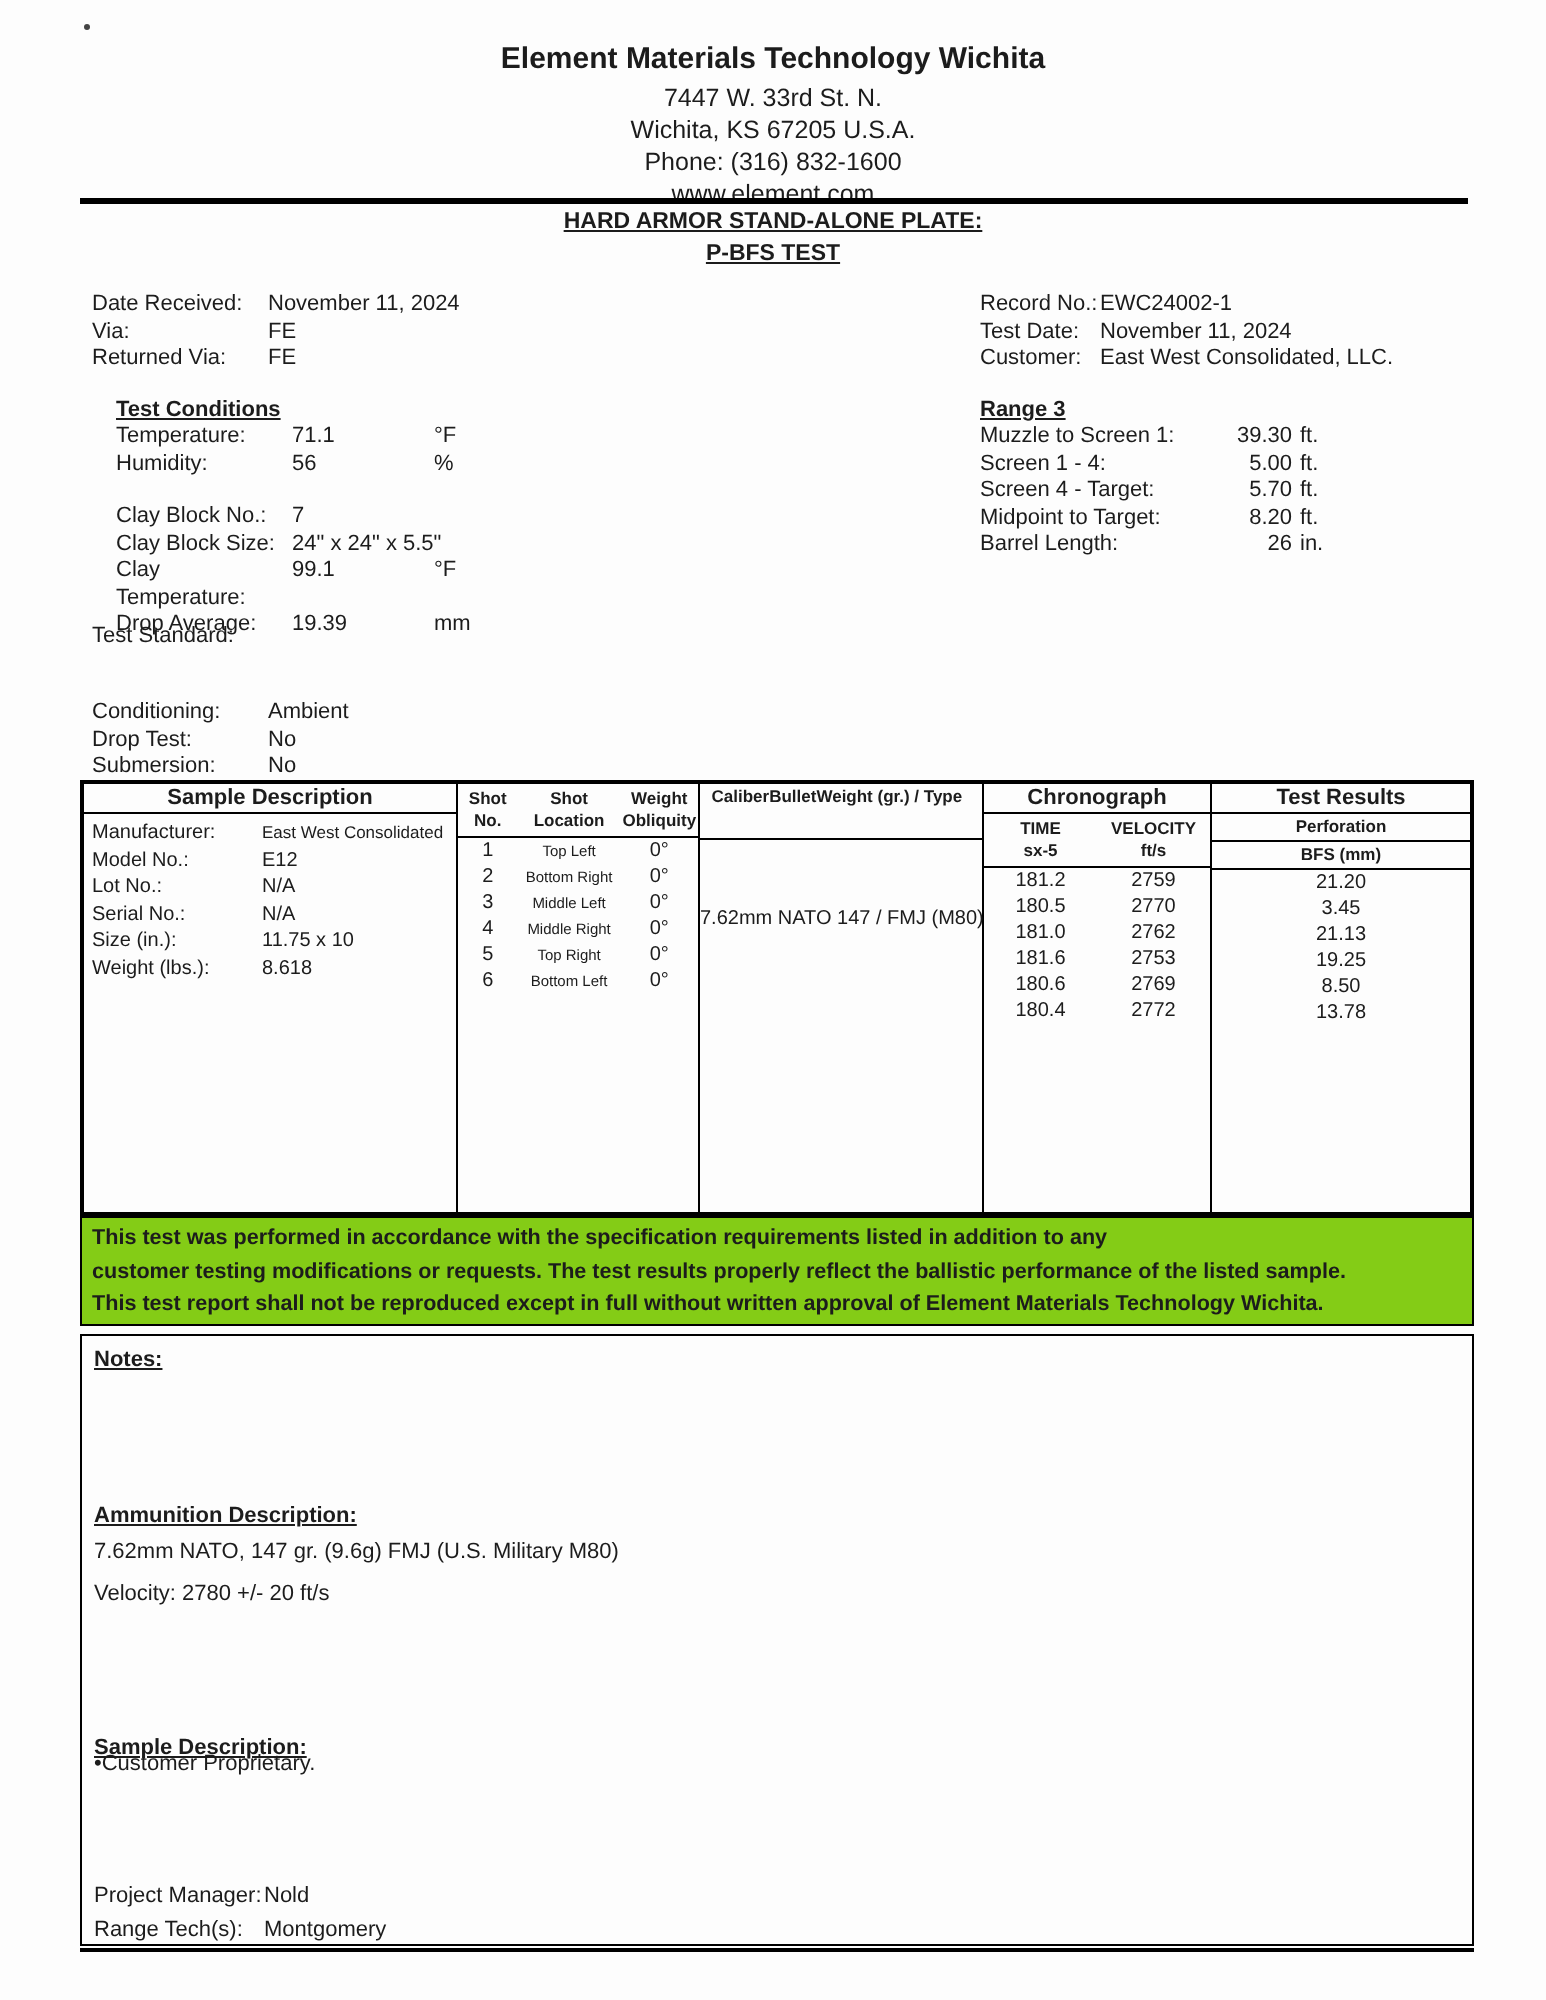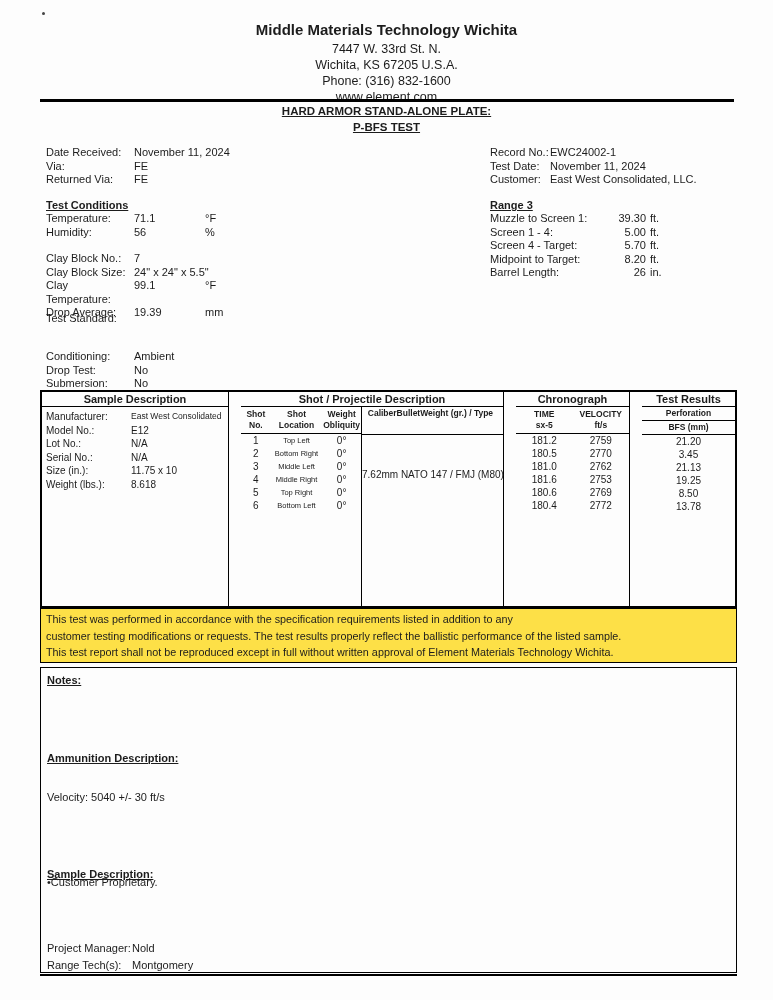--- a/index.html
+++ b/index.html
@@ -25,21 +25,21 @@
   .blk{position:absolute;}
   .heading{font-size:11px;font-weight:bold;text-decoration:underline;margin-bottom:1px;}
   .spacer13{height:13px;}
   
   .kv-r .l{flex:0 0 104px;}
   .kv-r .num{flex:0 0 52px;text-align:right;white-space:nowrap;}
   .kv-r .u{margin-left:4px;}
   
   .kv-ir .l{flex:0 0 60px;}
   
-  .btable{position:absolute;top:390px;left:40px;width:697px;height:218px;border:2px solid #000;box-sizing:border-box;display:flex;background:#fdfdfd;gap:12px;}
+  .btable{position:absolute;top:390px;left:40px;width:697px;height:218px;border:2px solid #000;box-sizing:border-box;display:flex;background:#fdfdfd;}
   .tcol{box-sizing:border-box;height:100%;}
   .tcol.c-sample{width:187px;border-right:1px solid #000;}
   .tcol.c-shotproj{width:263px;border-right:1px solid #000;display:flex;flex-direction:column;}
   .tcol.c-chrono{width:114px;border-right:1px solid #000;}
   .tcol.c-results{flex:1;}
   .h1{height:15px;line-height:14px;border-bottom:1px solid #000;font-weight:bold;font-size:11px;text-align:center;box-sizing:border-box;}
   .subhead{height:28px;border-bottom:1px solid #000;box-sizing:border-box;font-size:8.5px;font-weight:bold;text-align:center;}
   .split{display:flex;flex:1;}
   .shotgrp{width:121px;border-right:1px solid #000;box-sizing:border-box;}
   .calib{flex:1;display:flex;flex-direction:column;}
@@ -65,37 +65,37 @@
   
   .shotrow{display:flex;font-size:10px;height:13px;line-height:13px;text-align:center;}
   .shotrow .c1{width:30px;}
   .shotrow .c2{width:52px;font-size:7.5px;}
   .shotrow .c3{width:39px;}
   .chrow{display:flex;font-size:10px;height:13px;line-height:13px;text-align:center;}
   .chrow div{width:50%;}
   .resrow{font-size:10px;height:13px;line-height:13px;text-align:center;}
   .calib-span{height:78px;display:flex;align-items:center;justify-content:center;font-size:10px;white-space:nowrap;}
   
-  .statement{position:absolute;top:608px;left:40px;width:697px;height:55px;box-sizing:border-box;border:1px solid #000;background:#fde047;padding:2px 5px;font-size:10.8px;font-weight:normal;line-height:16.5px;}
+  .statement{position:absolute;top:608px;left:40px;width:697px;height:55px;box-sizing:border-box;border:1px solid #000;background:#84cc16;padding:2px 5px;font-size:10.8px;font-weight:bold;line-height:16.5px;}
   
   .bottom-box{position:absolute;top:667px;left:40px;width:697px;height:306px;box-sizing:border-box;border:1px solid #000;background:#fdfdfd;}
   .bb-abs{position:absolute;left:6px;font-size:11px;white-space:nowrap;}
   .bb-head{font-weight:bold;text-decoration:underline;}
   .bottom-rule{position:absolute;top:974px;left:40px;width:697px;height:2px;background:#000;}
   .fkv{display:flex;font-size:11px;line-height:17px;}
   .fkv .l{flex:0 0 85px;}
 </style>
 </head>
 <body>
 
 <div class="page">
   <div class="corner-dot"></div>
 
   <div class="letterhead">
-    <div class="company">Middle Materials Technology Wichita</div>
+    <div class="company">Element Materials Technology Wichita</div>
     <div class="addr-line">7447 W. 33rd St. N.</div>
     <div class="addr-line">Wichita, KS 67205  U.S.A.</div>
     <div class="addr-line">Phone: (316) 832-1600</div>
     <div class="addr-line">www.element.com</div>
   </div>
   <div class="thick-rule"></div>
   <div class="doc-title t1">HARD ARMOR STAND-ALONE PLATE:</div>
   <div class="doc-title t2">P-BFS TEST</div>
 
   <div class="blk" style="top:146px;left:46px;">
@@ -120,21 +120,21 @@
     <div class="kv kv-ir">
         <span class="l">Test Date:</span>
         <span class="v">November 11, 2024</span>
       </div>
     <div class="kv kv-ir">
         <span class="l">Customer:</span>
         <span class="v">East West Consolidated, LLC.</span>
       </div>
   </div>
 
-  <div class="blk" style="top:199px;left:46px;">
+  <div class="blk" style="top:199px;left:58px;">
     <div class="heading">Test Conditions</div>
     <div class="kv">
         <span class="l">Temperature:</span>
         <span class="vfix">71.1</span>
         <span class="u">°F</span>
       </div>
     <div class="kv">
         <span class="l">Humidity:</span>
         <span class="vfix">56</span>
         <span class="u">%</span>
@@ -237,21 +237,20 @@
             <span class="v">11.75 x 10</span>
           </div>
         <div class="skv">
             <span class="l">Weight (lbs.):</span>
             <span class="v">8.618</span>
           </div>
       </div>
     </div>
 
     <div class="tcol c-shotproj">
-      <div class="h1">Shot / Projectile Description</div>
       <div class="split">
         <div class="shotgrp">
           <div class="subhead sub3">
             <div class="c1 two-line">
                 <span>Shot</span>
                 <span>No.</span>
               </div>
             <div class="c2 two-line">
                 <span>Shot</span>
                 <span>Location</span>
@@ -361,21 +360,22 @@
   <div class="statement">
     <div>This test was performed in accordance with the specification requirements listed in addition to any</div>
     <div>customer testing modifications or requests.  The test results properly reflect the ballistic performance of the listed sample.</div>
     <div>This test report shall not be reproduced except in full without written approval of Element Materials Technology Wichita.</div>
   </div>
 
   <div class="bottom-box">
     <div class="bb-abs bb-head" style="top:6px;">Notes:</div>
 
     <div class="bb-abs bb-head" style="top:84px;">Ammunition Description:</div>
-    <div class="bb-abs" style="top:123px;">Velocity: 5040 +/- 30 ft/s</div>
+    <div class="bb-abs" style="top:102px;">7.62mm NATO, 147 gr. (9.6g) FMJ (U.S. Military M80)</div>
+    <div class="bb-abs" style="top:123px;">Velocity: 2780 +/- 20 ft/s</div>
 
     <div class="bb-abs bb-head" style="top:200px;">Sample Description:</div>
     <div class="bb-abs" style="top:208px;">•Customer Proprietary.</div>
 
     <div class="bb-abs" style="top:272px;">
       <div class="fkv">
           <span class="l">Project Manager:</span>
           <span class="v">Nold</span>
         </div>
       <div class="fkv">

